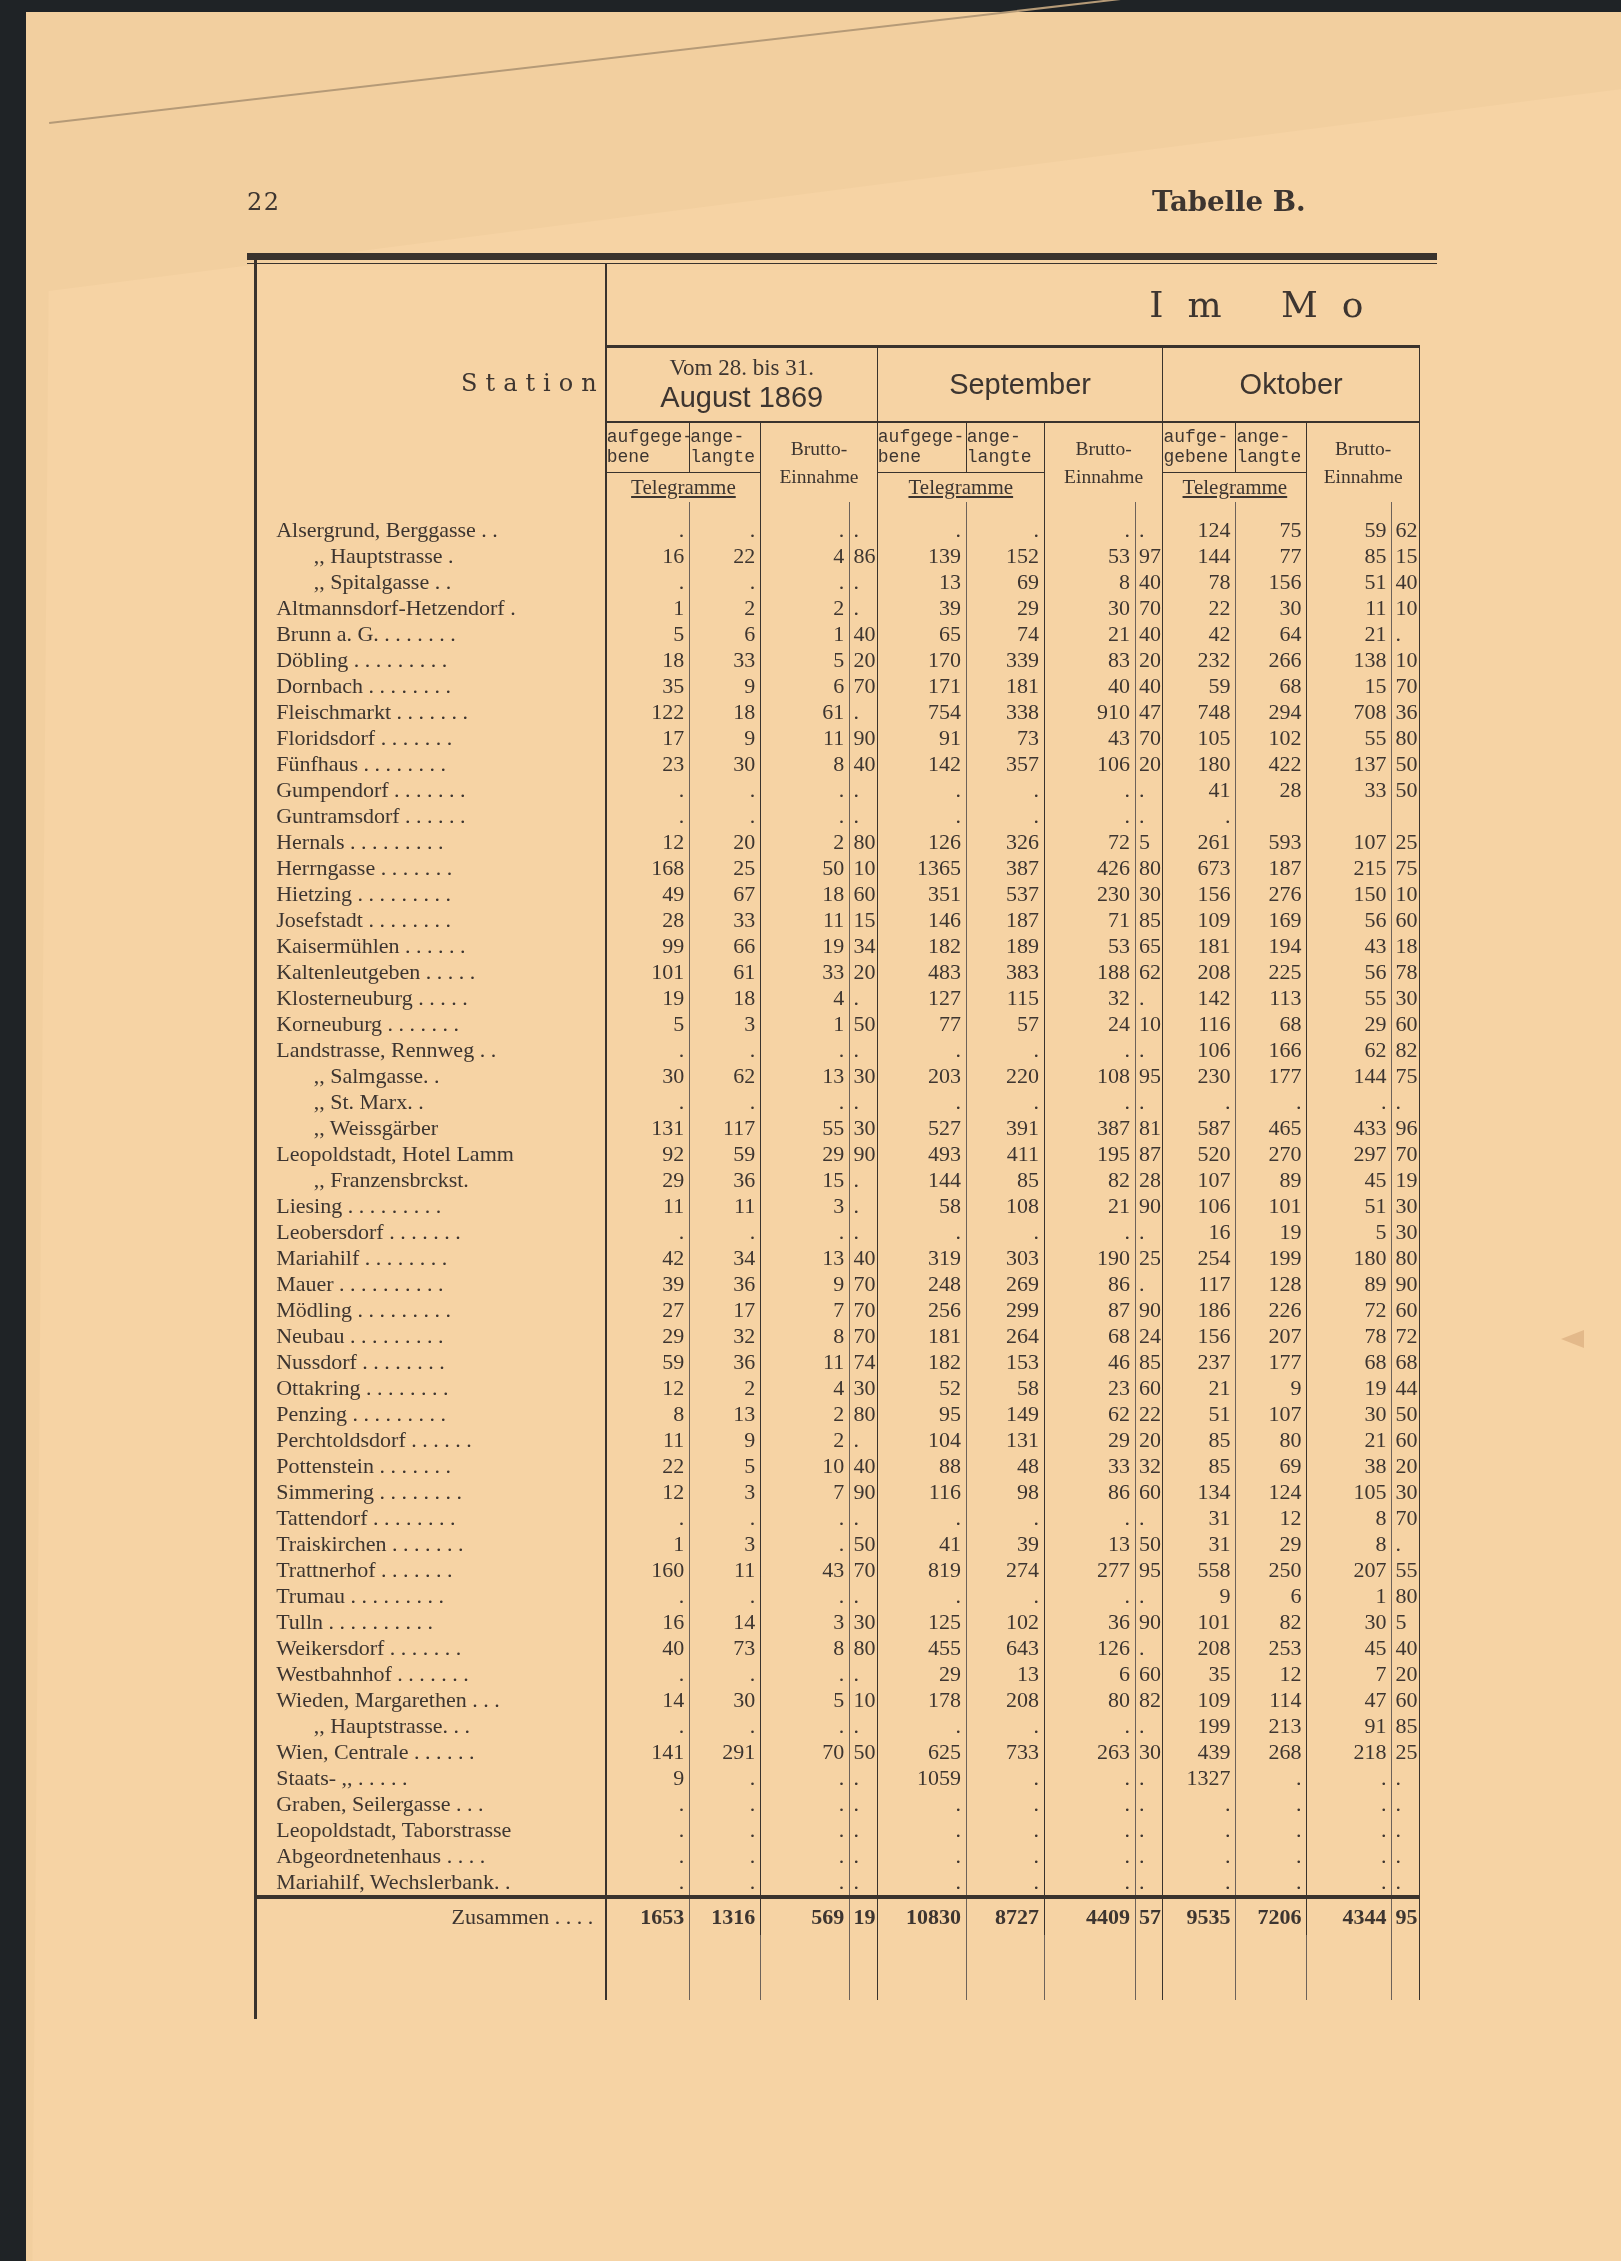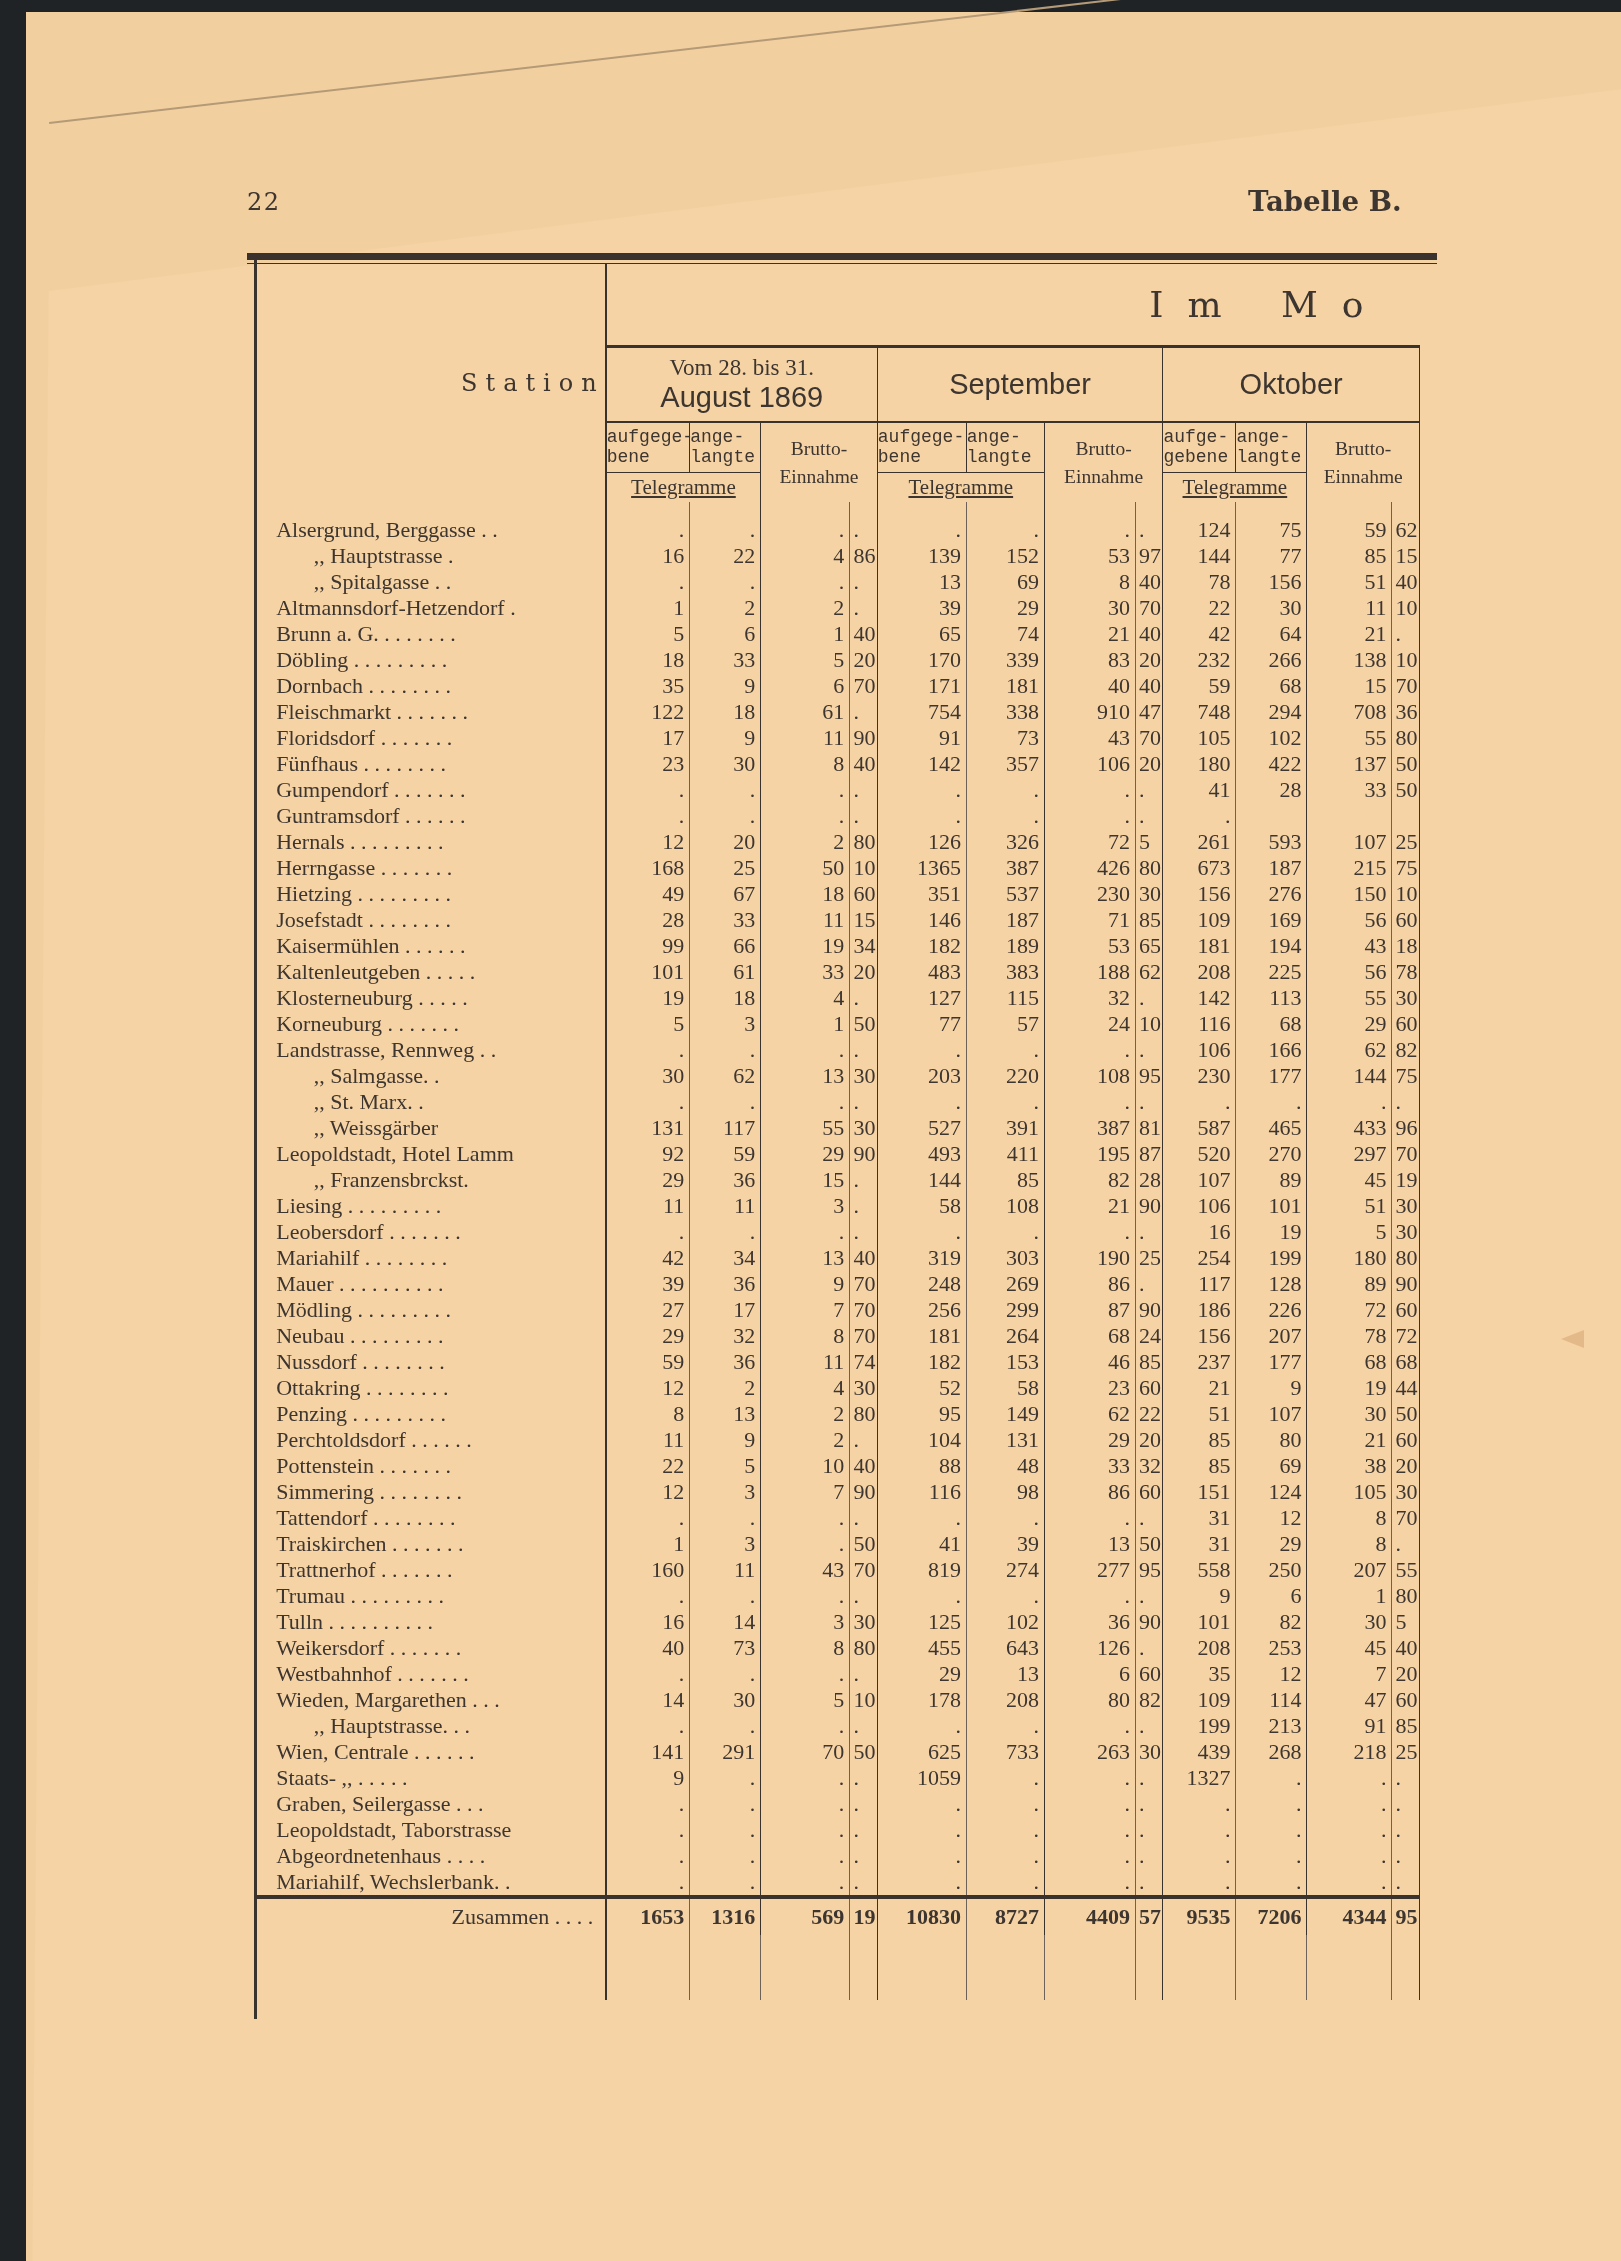--- a/index.html
+++ b/index.html
@@ -3,21 +3,21 @@
 <meta charset="utf-8">
 <style>
   html,body{margin:0;padding:0;}
   body{width:1622px;height:2261px;background:#1f2326;position:relative;overflow:hidden;
        font-family:"DejaVu Serif","Liberation Serif",serif;color:#3d3530;}
   .page-back{position:absolute;left:26px;top:12px;width:1596px;height:2249px;background:#f2cf9f;}
   .page{position:absolute;left:0;top:89px;width:1622px;height:2172px;background:#f6d3a4;
         clip-path:polygon(3% 9.3%, 100% 0, 100% 100%, 2% 100%);}
   .fold{position:absolute;left:49px;top:122px;width:1589px;height:1.6px;background:#b59a77;transform:rotate(-6.6deg);transform-origin:left top;}
   .page-number{position:absolute;left:247px;top:188px;font-size:24px;letter-spacing:1.6px;}
-  .tabelle{position:absolute;left:1248px;top:185px;font-size:27.6px;font-weight:bold;font-family:"DejaVu Serif",serif;}
+  .tabelle{position:absolute;left:1152px;top:185px;font-size:27.6px;font-weight:bold;font-family:"DejaVu Serif",serif;}
   .arrow-mark{position:absolute;left:1561px;top:1330px;width:0;height:0;border-top:9.7px solid transparent;border-bottom:9.7px solid transparent;border-right:23px solid #e3b98a;}
   .frame{position:absolute;left:247px;top:253px;width:1172px;height:1767px;}
   .topbar{position:absolute;left:0;top:0;width:1190px;height:6.5px;background:#3a332d;}
   .topbar2{position:absolute;left:0;top:9.7px;width:1190px;height:1.6px;background:#3a332d;}
   .leftbar{position:absolute;left:6.5px;top:6.5px;width:3.2px;height:1759px;background:#3a332d;}
   table.data{position:absolute;left:9.7px;top:11.4px;border-collapse:collapse;table-layout:fixed;width:1163px;}
   table.data td, table.data th{padding:0;font-weight:normal;}
   .h-station{font-size:24px;letter-spacing:8px;font-weight:bold;text-align:right;vertical-align:middle;border-right:2.4px solid #3a332d;}
   .im-mo{height:81px;font-size:36px;font-weight:bold;text-align:right;padding-right:32px !important;letter-spacing:24px;border-bottom:3.2px solid #3a332d;font-family:"DejaVu Serif",serif;margin-left:32px;}
   .month{height:73px;text-align:center;vertical-align:middle;font-size:29px;font-family:"Liberation Sans Narrow","Liberation Sans",sans-serif;font-weight:bold;border-right:1.6px solid #3a332d;border-bottom:2.4px solid #3a332d;}
@@ -652,21 +652,21 @@
         <tr class="row">
           <td class="station">Simmering . . . . . . . .</td>
           <td class="num">12</td>
           <td class="num strong">3</td>
           <td class="num">7</td>
           <td class="kr">90</td>
           <td class="num">116</td>
           <td class="num strong">98</td>
           <td class="num">86</td>
           <td class="kr">60</td>
-          <td class="num">151</td>
+          <td class="num">134</td>
           <td class="num strong">124</td>
           <td class="num">105</td>
           <td class="kr">30</td>
         </tr>
         <tr class="row">
           <td class="station">Tattendorf . . . . . . . .</td>
           <td class="num">.</td>
           <td class="num strong">.</td>
           <td class="num">.</td>
           <td class="kr">.</td>

